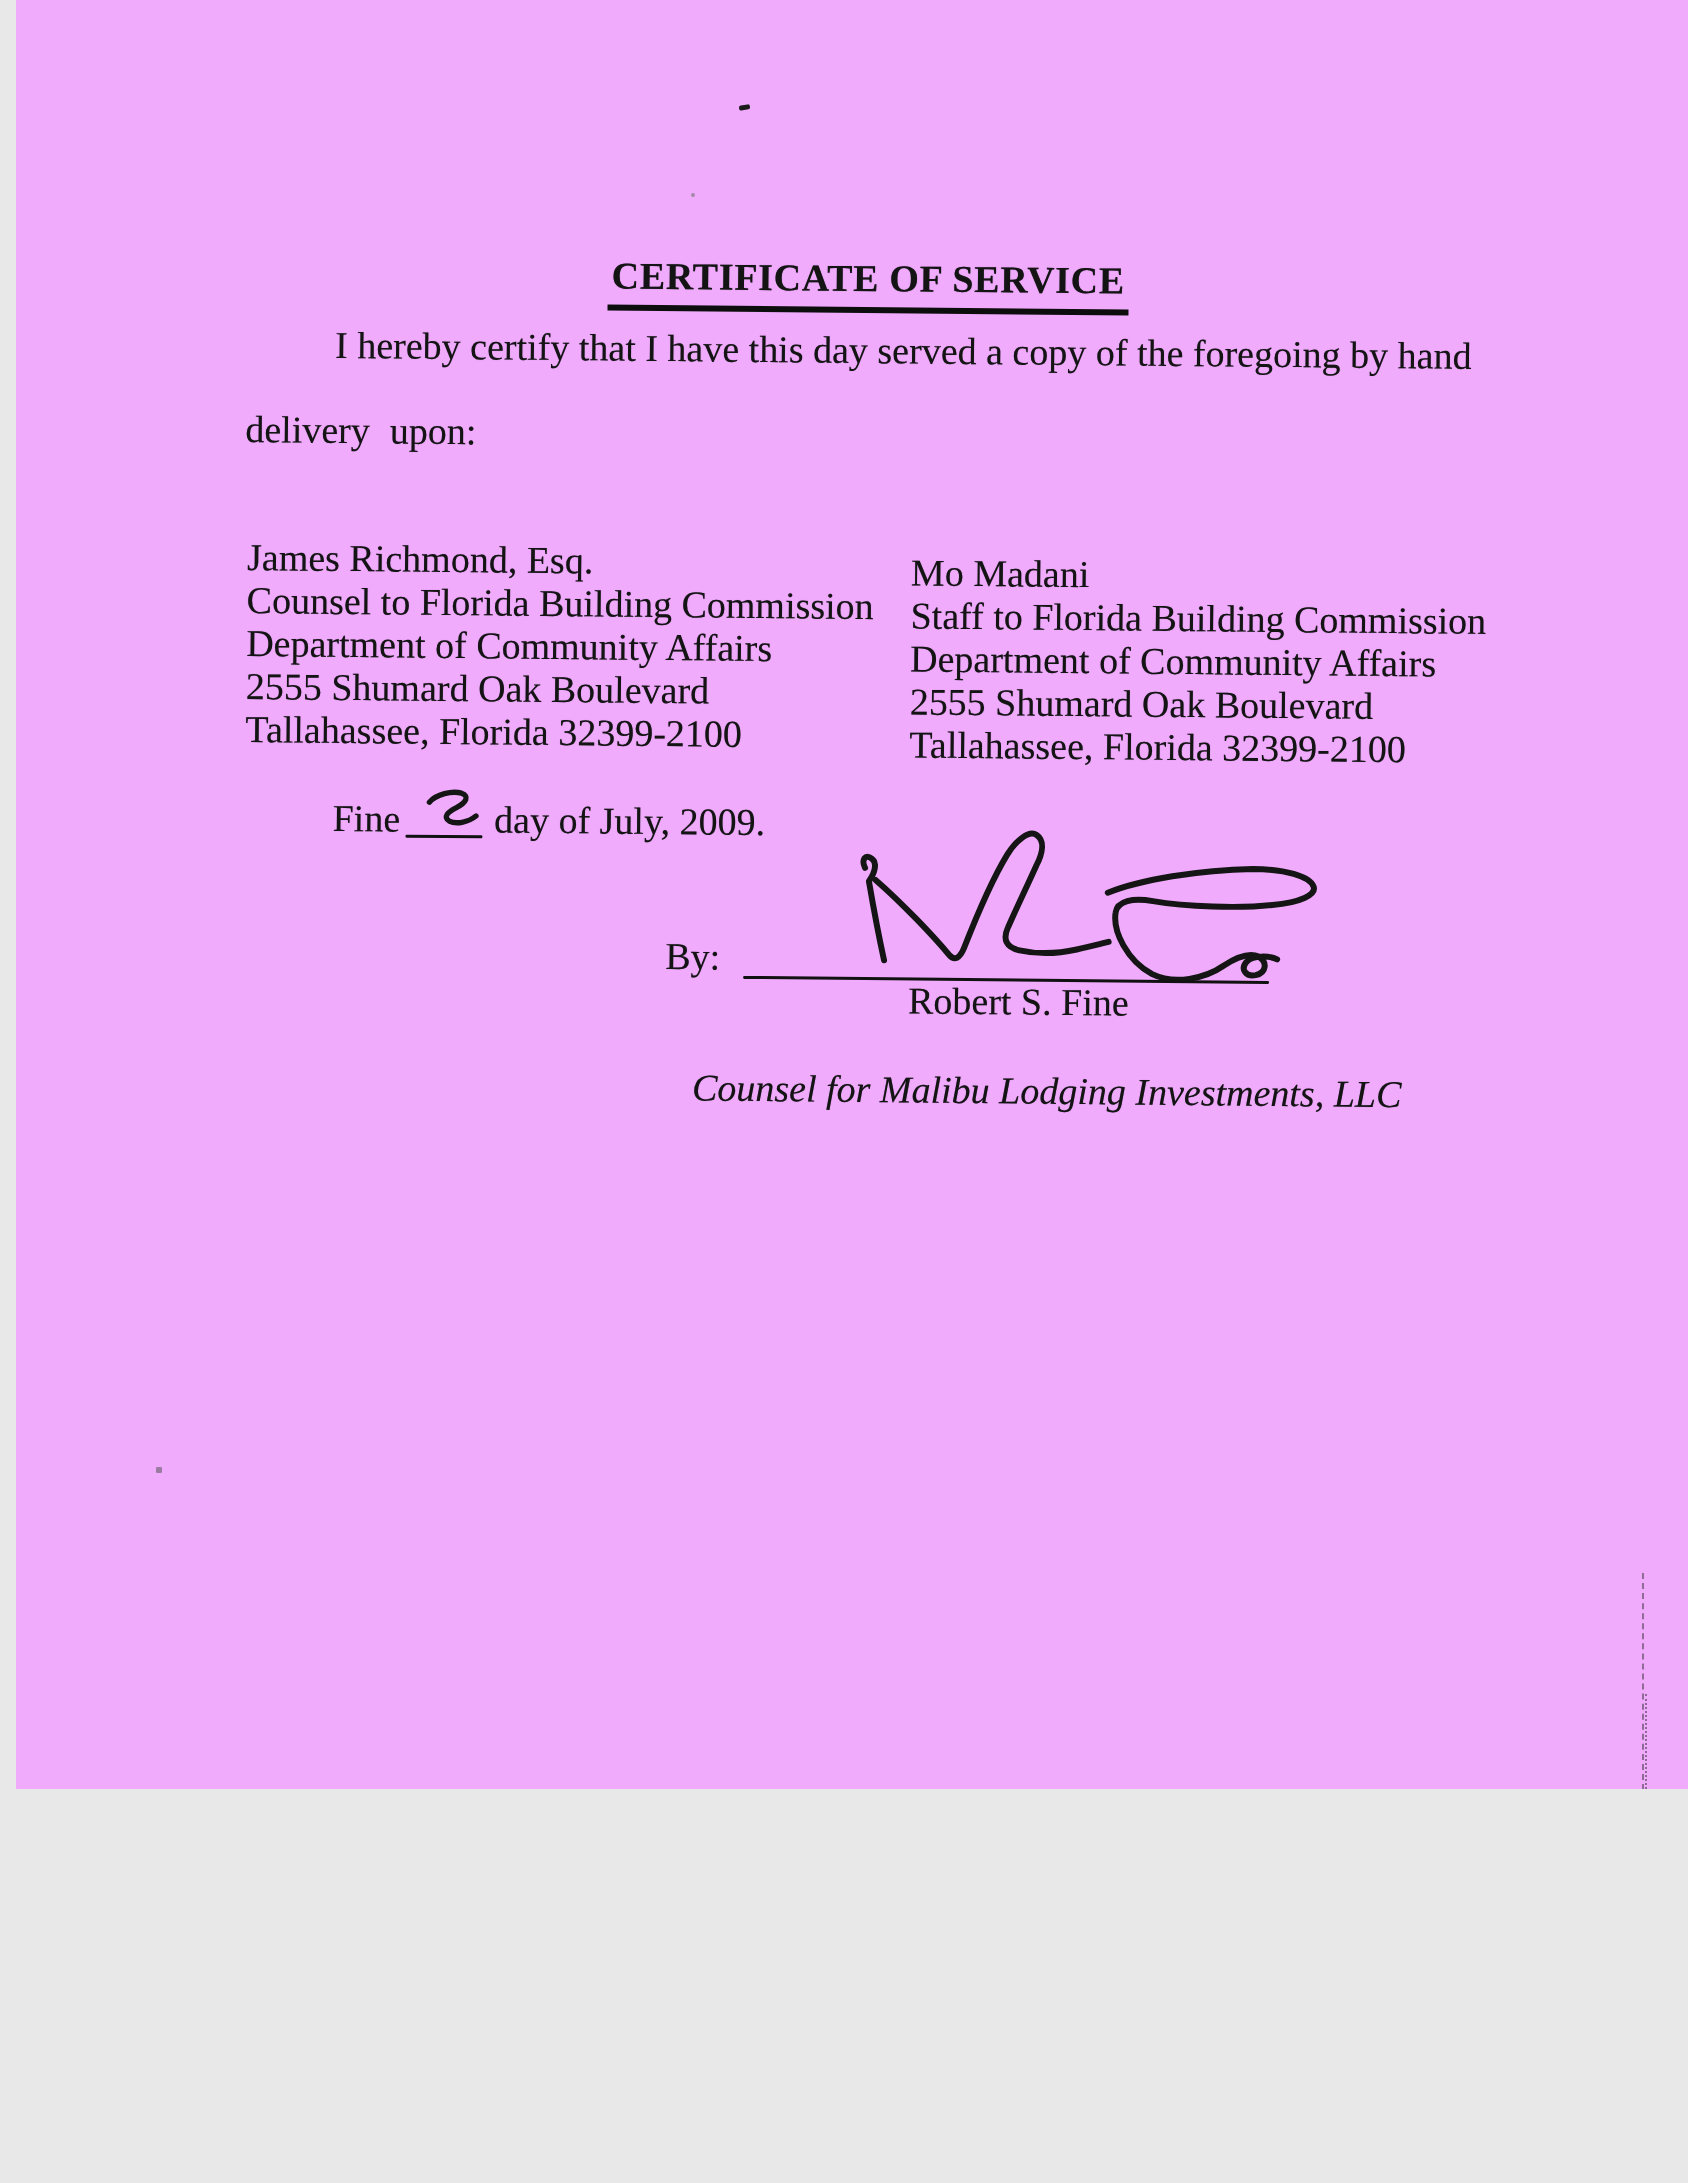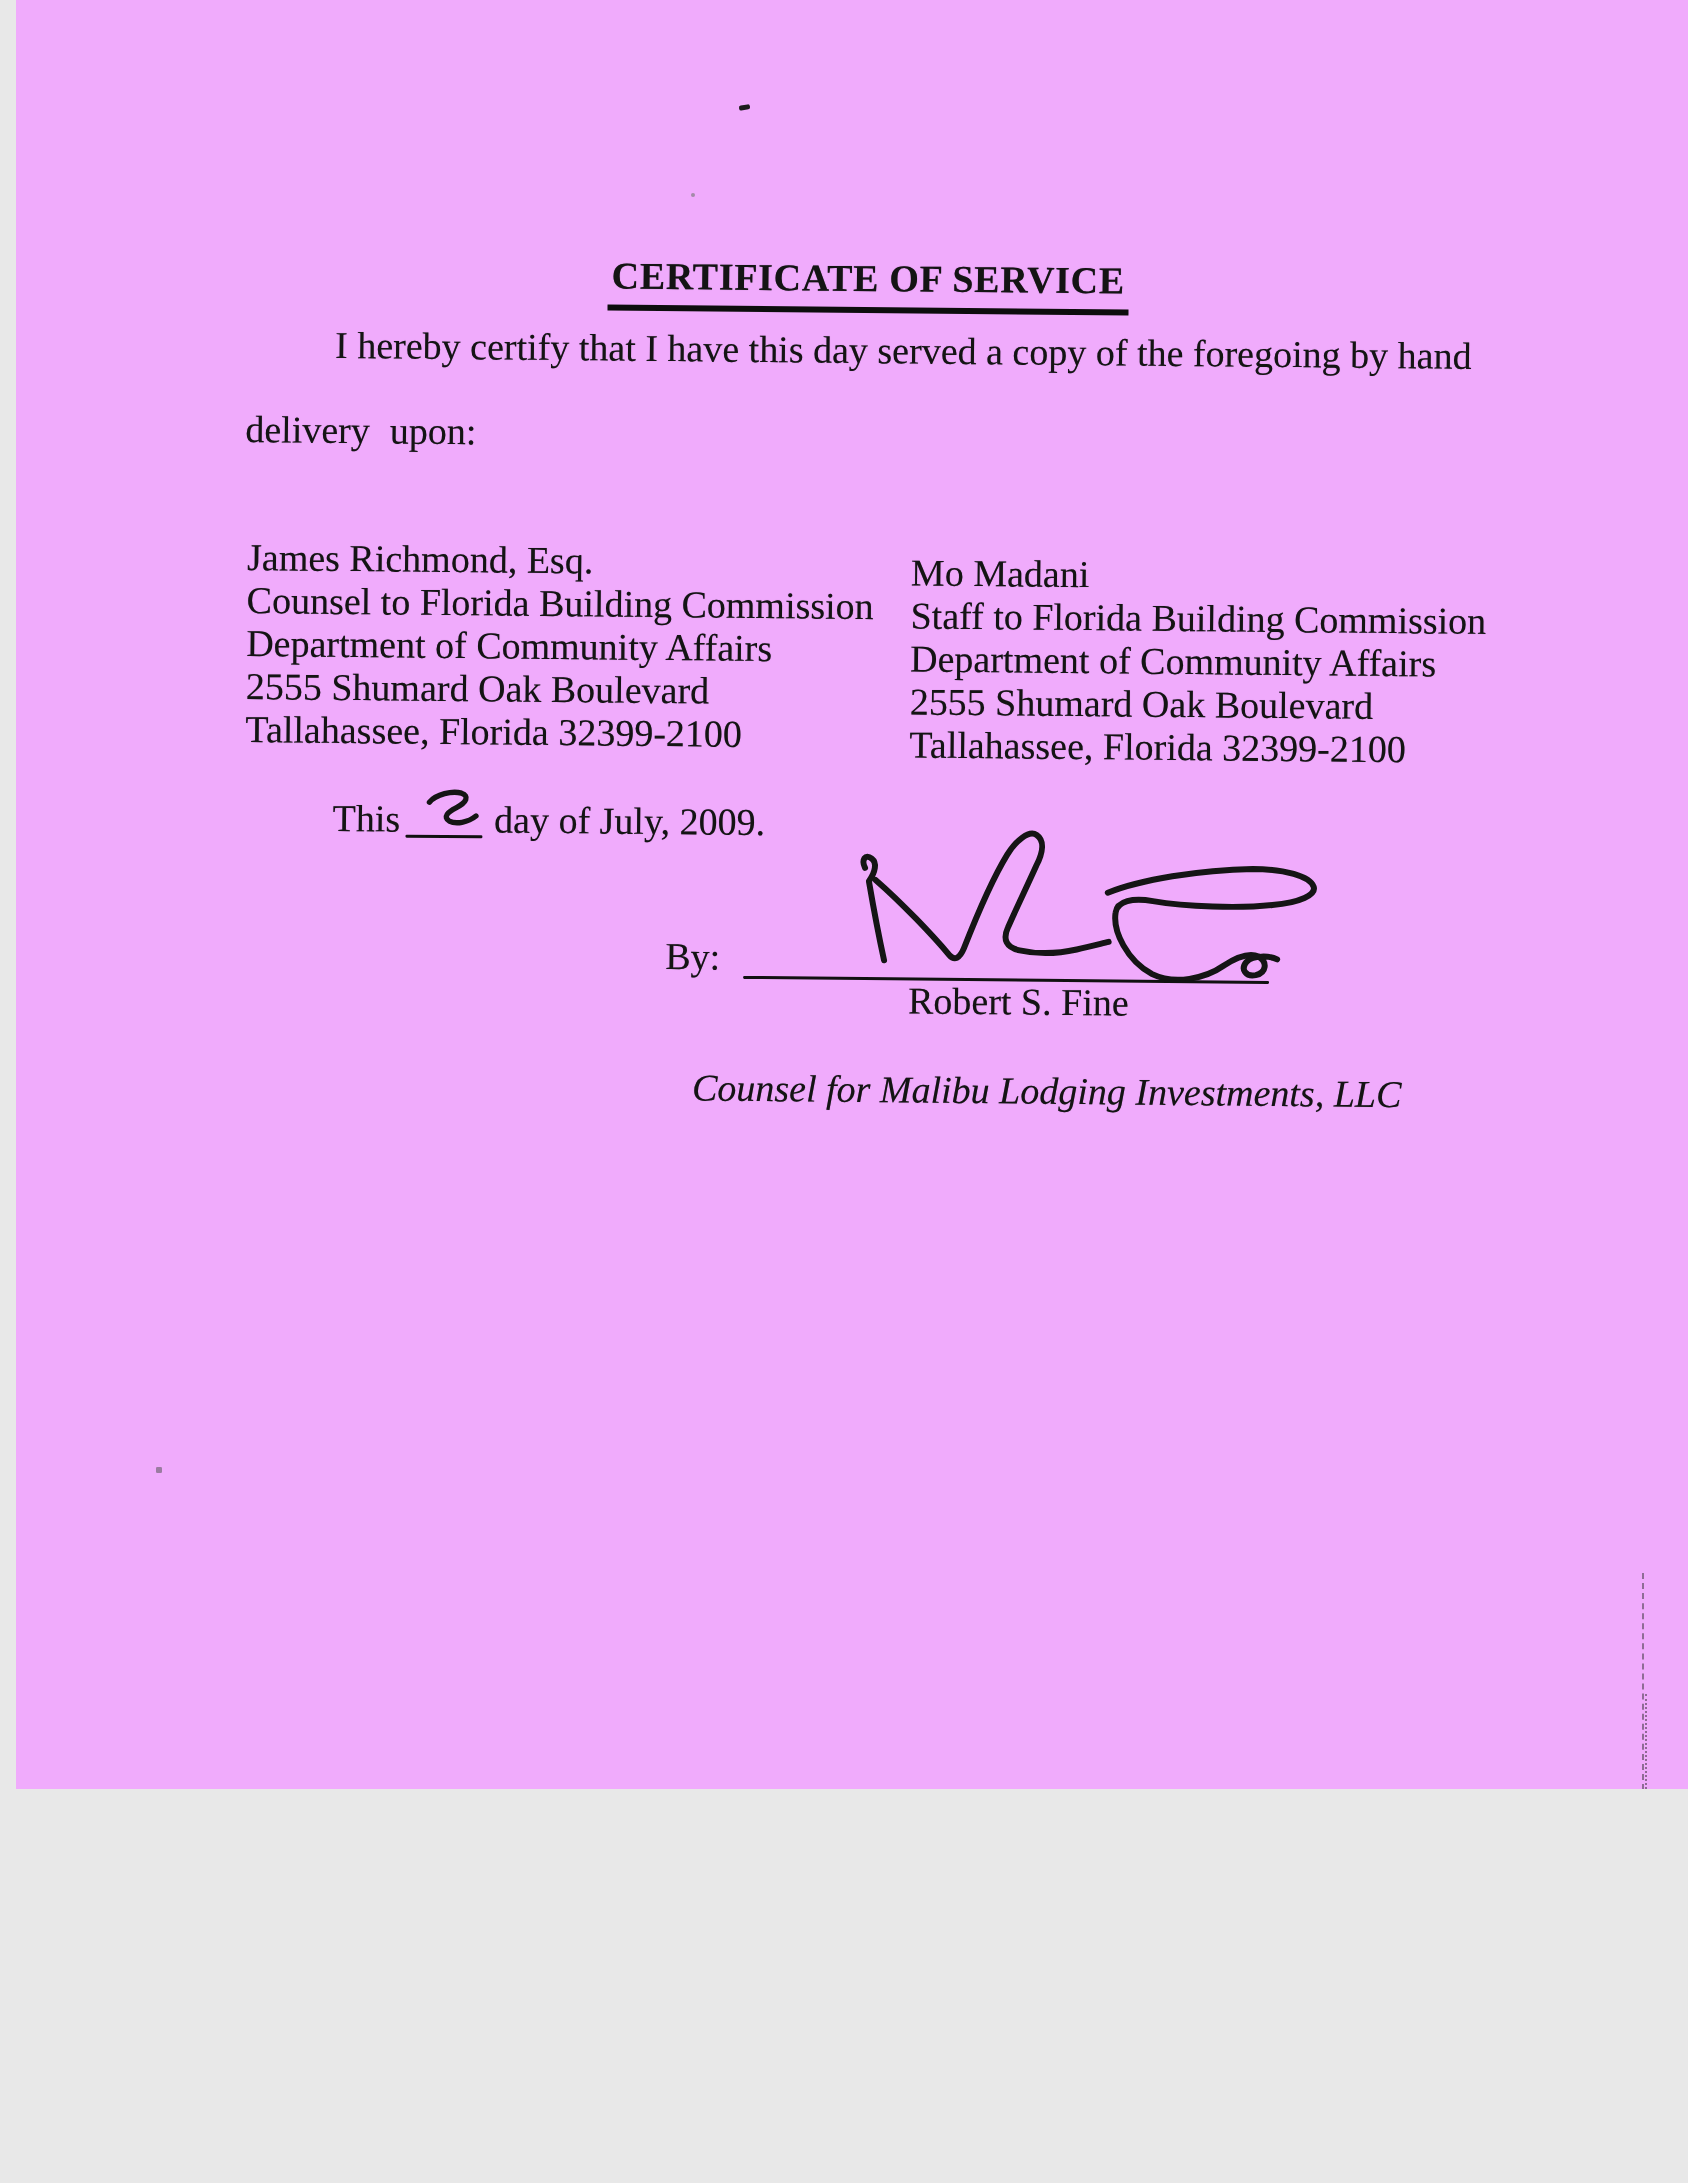--- a/index.html
+++ b/index.html
@@ -75,21 +75,21 @@
 
     <div class="addr addr-right">
       <div>Mo Madani</div>
       <div>Staff to Florida Building Commission</div>
       <div>Department of Community Affairs</div>
       <div>2555 Shumard Oak Boulevard</div>
       <div>Tallahassee, Florida 32399-2100</div>
     </div>
 
     <div class="t date-line">
-      <span>This</span><span class="day-slot">
+      <span>Fine</span><span class="day-slot">
         <svg width="60" height="40" viewBox="0 0 90 60">
           <path class="ink" stroke-width="8" d="M 10,20 C 20,8 44,2 58,6 C 70,10 66,20 50,28 C 38,34 30,42 40,48 C 50,53 68,50 80,40"></path>
         </svg>
         <span class="fill-line"></span>
       </span><span>day of July, 2009.</span>
     </div>
 
     <svg class="sig-svg" width="478" height="166" viewBox="0 0 720 250">
       <path class="ink" stroke-width="9" d="M 36,78 C 30,66 36,56 46,64 C 54,70 52,84 42,98 C 50,142 58,182 66,217"></path>
       <path class="ink" stroke-width="9" d="M 52,96 C 92,130 140,180 164,208 C 172,217 180,213 186,198

